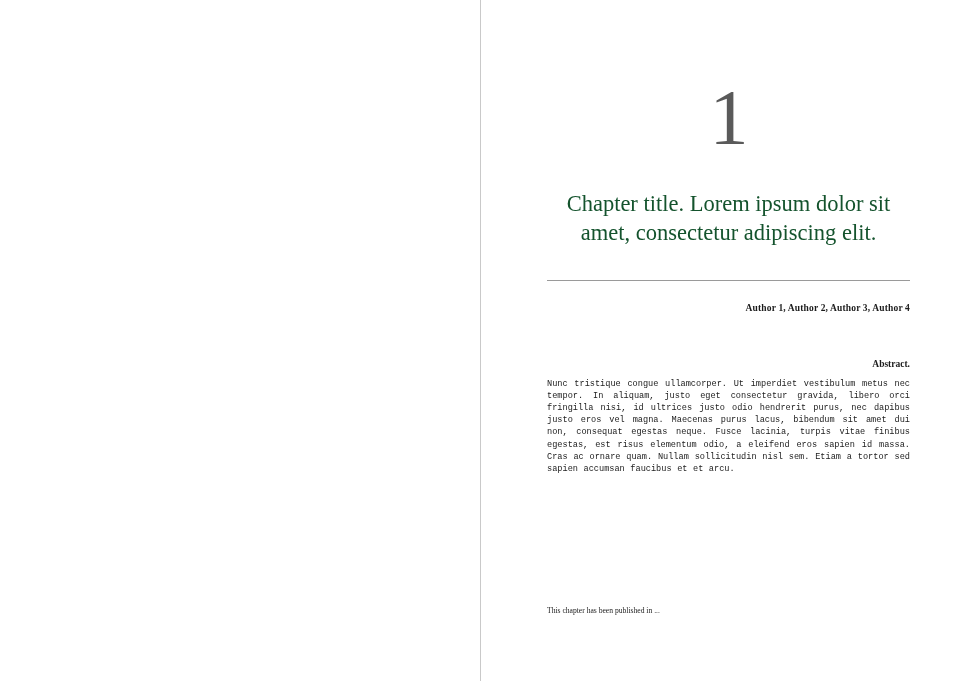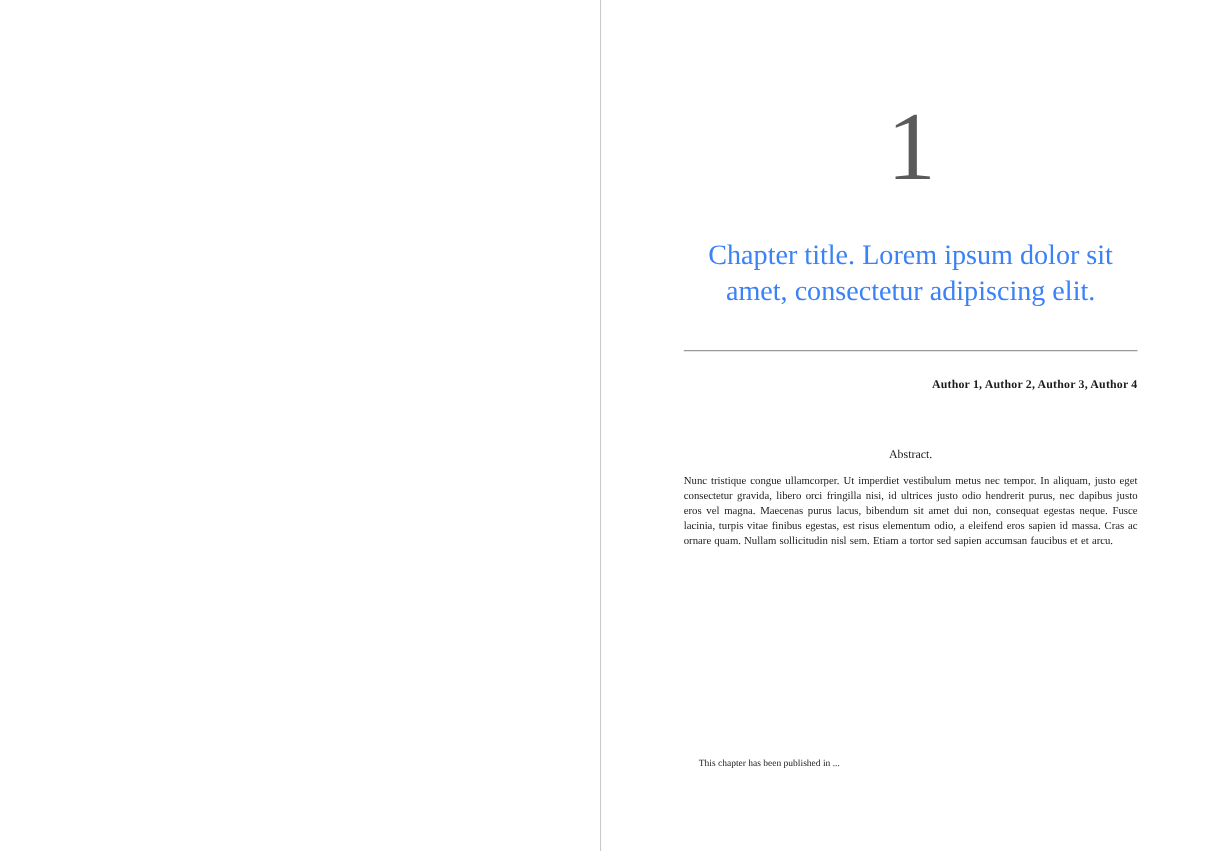--- a/index.html
+++ b/index.html
@@ -64,21 +64,21 @@
     font-weight: 400;
     padding-top: 78px;
     letter-spacing: -1px;
   }
 
   .chapter-title {
     text-align: center;
     font-family: "Liberation Serif", serif;
     font-size: 22.5px;
     line-height: 1.28;
-    color: #3b82f6;
+    color: #14532d;
     font-weight: 400;
     margin-top: 34px;
     padding: 0 6px;
   }
 
   .rule {
     height: 1px;
     background: #9a9a9a;
     margin: 32px 0 0 0;
     width: 100%;
@@ -88,41 +88,41 @@
     text-align: right;
     font-family: "Liberation Serif", serif;
     font-size: 9.5px;
     font-weight: bold;
     color: #1b1b1b;
     margin-top: 22px;
     letter-spacing: 0.15px;
   }
 
   .abstract-heading {
-    text-align: center;
+    text-align: right;
     font-family: "Liberation Serif", serif;
     font-size: 9.5px;
-    font-weight: normal;
+    font-weight: bold;
     color: #1b1b1b;
     margin-top: 46px;
   }
 
   .abstract-body {
-    font-family: Liberation Serif, serif;
+    font-family: Liberation Mono, monospace;
     font-size: 8.6px;
     line-height: 1.42;
     color: #1b1b1b;
     text-align: justify;
     margin-top: 9px;
     word-spacing: 0.4px;
   }
 
   .footnote {
     position: absolute;
-    left: 12px;
+    left: 0;
     top: 606px;
     width: 100%;
     font-family: "Liberation Serif", serif;
     font-size: 7.6px;
     color: #1b1b1b;
     text-align: left;
   }
 </style>
 </head>
 <body>

